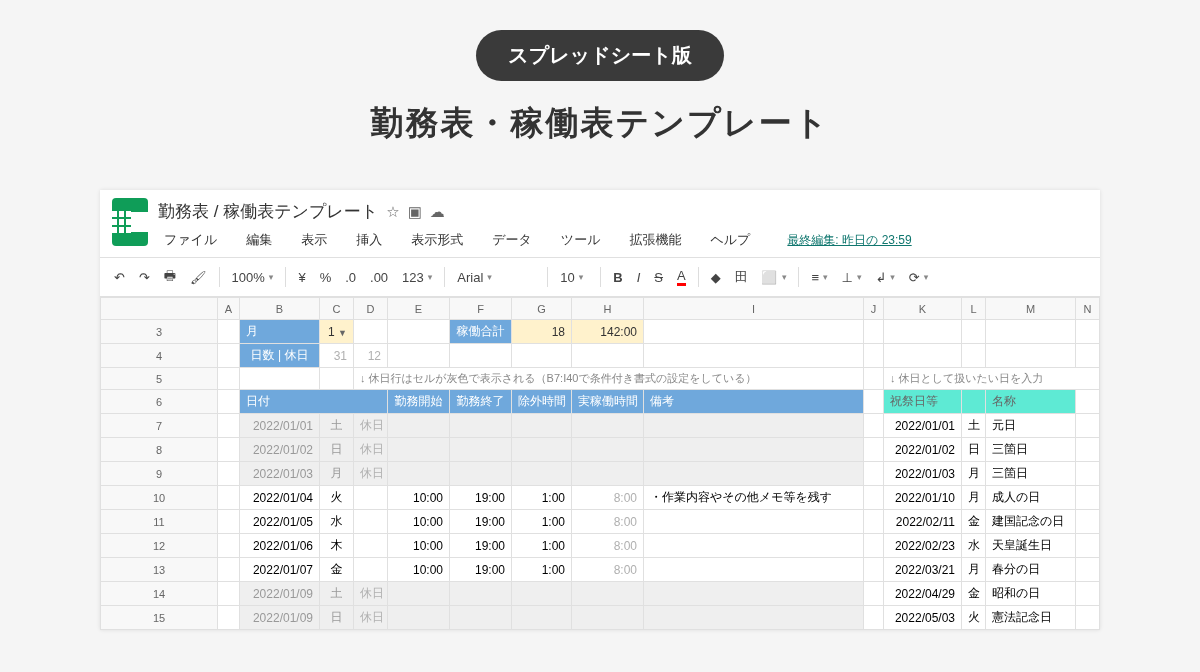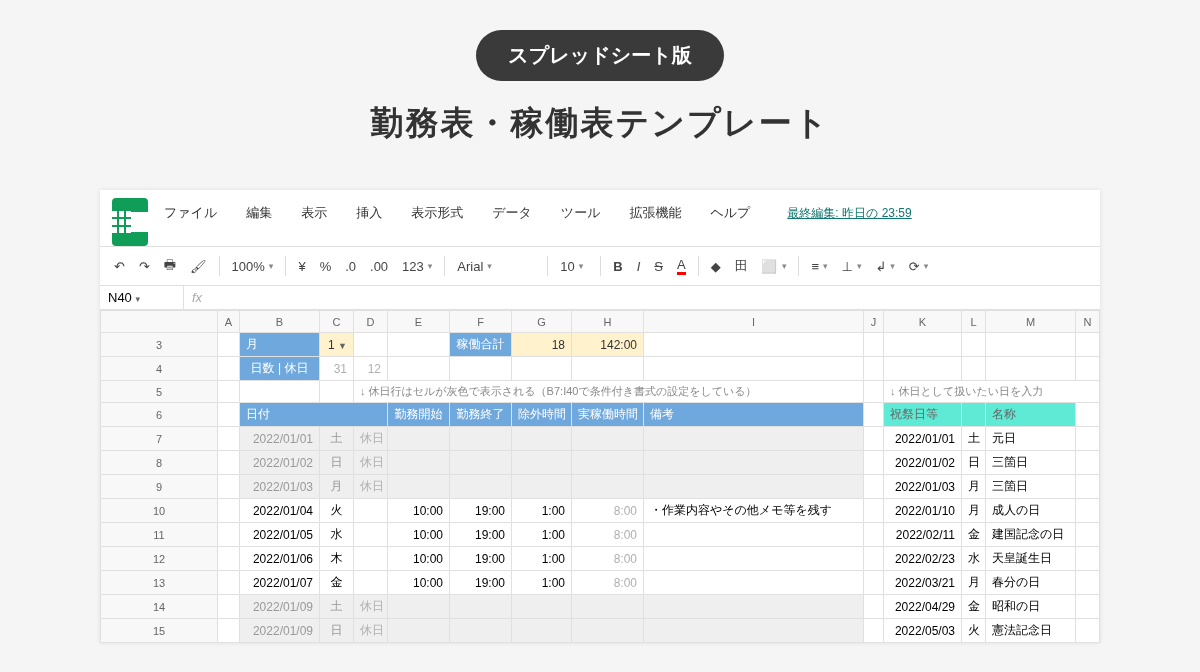--- a/index.html
+++ b/index.html
@@ -58,20 +58,26 @@
           <span></span>
           <span></span>
           <span></span>
           <span></span>
           <span></span>
           <span></span>
           <span></span>
         </div>
     </div>
     <div class="doc-meta">
+      <div class="doc-title-row">
+        <span>勤務表 / 稼働表テンプレート</span>
+        <span class="mini-icon">☆</span>
+        <span class="mini-icon">▣</span>
+        <span class="mini-icon">☁</span>
+      </div>
       <div class="menubar">
         <span>ファイル</span>
         <span>編集</span>
         <span>表示</span>
         <span>挿入</span>
         <span>表示形式</span>
         <span>データ</span>
         <span>ツール</span>
         <span>拡張機能</span>
         <span>ヘルプ</span>
@@ -114,25 +120,20 @@
     <div class="tb">◆</div>
     <div class="tb">田</div>
     <div class="tb dd">⬜</div>
     <div class="sep"></div>
     <div class="tb dd">≡</div>
     <div class="tb dd">⊥</div>
     <div class="tb dd">↲</div>
     <div class="tb dd">⟳</div>
   </div>
 
-  <div class="namebox-row">
-    <div class="namebox"><span>N40</span> <span class="drop-ind">▾</span></div>
-    <div class="fx">fx</div>
-    <div style="flex:1"></div>
-  </div>
 
   <table>
     <colgroup>
       <col class="rowhead">
         <col class="cA">
         <col class="cB">
         <col class="cC">
         <col class="cD">
         <col class="cE">
         <col class="cF">

